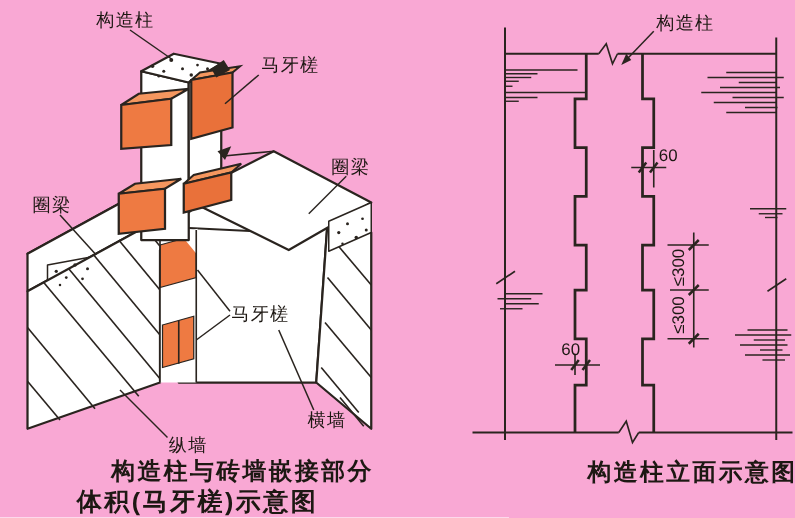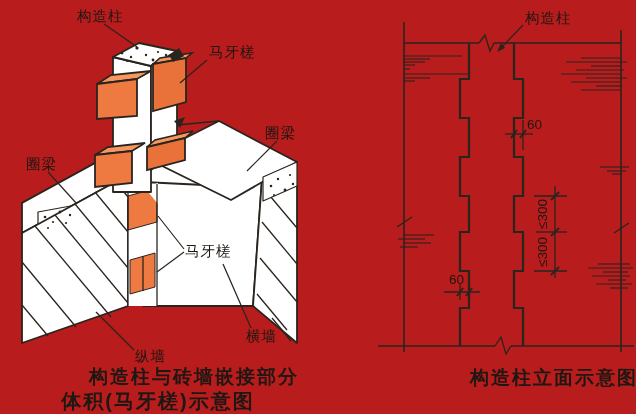--- a/index.html
+++ b/index.html
@@ -1,16 +1,16 @@
 <!DOCTYPE html>
 <html><head>
 <meta charset="utf-8">
 <style>
   html,body{margin:0;padding:0;background:#ffffff;}
-  #stage{position:relative;width:636px;height:414px;background:#b91c1c;overflow:hidden;}
+  #stage{position:relative;width:636px;height:414px;background:#f9a8d4;overflow:hidden;}
   svg{position:absolute;left:0;top:0;}
   text{font-family:"Liberation Sans",sans-serif;fill:#1d1813;}
   .lbl{font-size:14.5px;letter-spacing:1px;}
   .cap{font-size:19px;font-weight:bold;letter-spacing:2px;}
   .dim{font-size:13.5px;}
   .outline{fill:#ffffff;stroke:#2a241f;stroke-width:1.8;stroke-linejoin:round;}
   .thin{stroke:#2a241f;stroke-width:1.3;fill:none;}
   .leader{stroke:#2a241f;stroke-width:1.2;fill:none;}
   .hatch{stroke:#2a241f;stroke-width:1.3;}
   .wall2{stroke:#2a241f;stroke-width:2;fill:none;}

